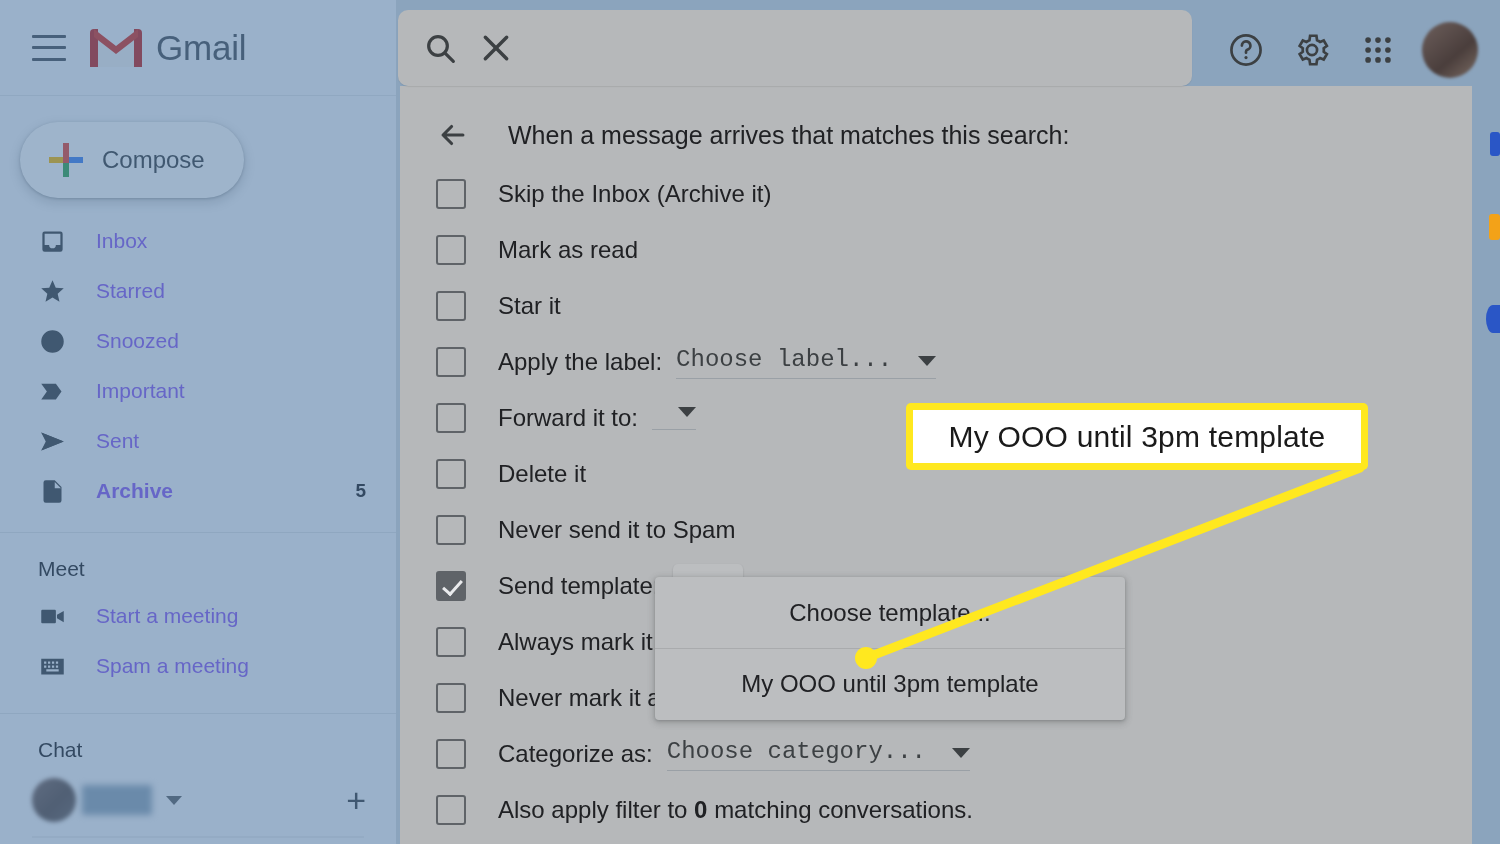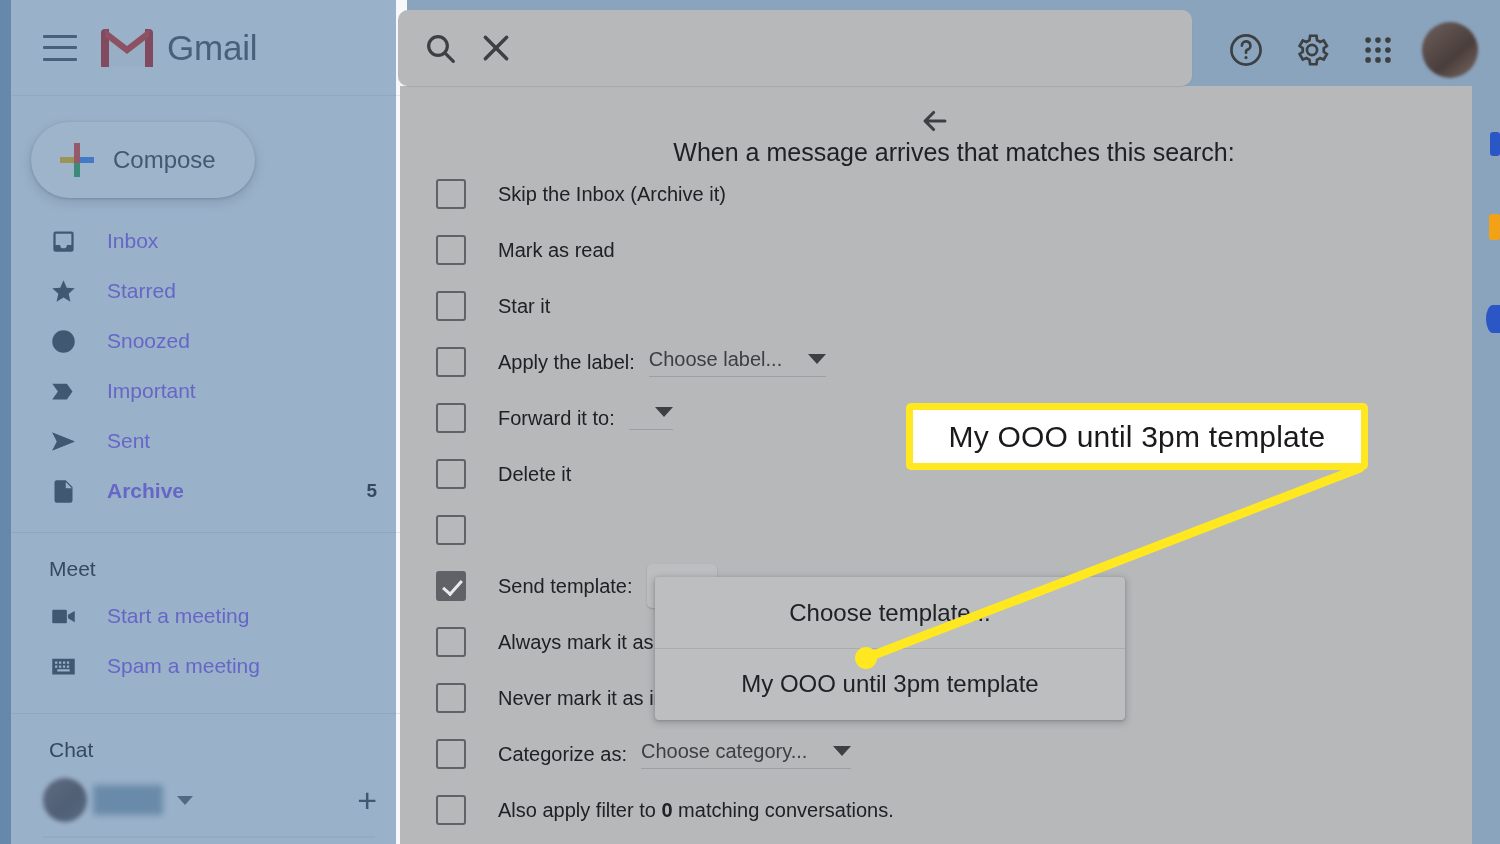--- a/index.html
+++ b/index.html
@@ -6,21 +6,21 @@
   body{
     width:1500px;height:844px;overflow:hidden;
     font-family:"Liberation Sans","DejaVu Sans",sans-serif;
     background:#8ba4bd;
     position:relative;
     -webkit-font-smoothing:antialiased;
   }
 
   
   #sidebar{
-    position:absolute;left:11px;top:0;width:396px;height:844px;
+    position:absolute;left:0;top:0;width:396px;height:844px;
     background:#f6f8fc;
     overflow:hidden;
   }
   #sidebar-dim{
     position:absolute;left:0;top:0;width:396px;height:844px;
     background:rgba(69,112,155,0.52);
     pointer-events:none;z-index:30;
   }
   .sb-header{height:96px;display:flex;align-items:center;padding-left:32px;
              border-bottom:1px solid #e2e5ea;box-sizing:border-box;}
@@ -86,37 +86,37 @@
   .avatar-top{width:56px;height:56px;border-radius:50%;margin-left:18px;
     background:linear-gradient(140deg,#6d5f5c 0%,#4a3e3c 60%,#7a6b63 100%);
     filter:blur(1.6px);cursor:pointer;}
 
   
   #dialog{
     position:absolute;left:400px;top:86px;width:1072px;height:758px;
     background:#b6b8ba;z-index:15;box-sizing:border-box;
     padding-top:18px;
   }
-  .dlg-head{display:flex;align-items:center;height:62px;padding-left:36px;flex-direction:column;}
+  .dlg-head{display:flex;align-items:center;height:62px;padding-left:36px;}
   .back-arrow{width:40px;height:40px;margin-right:32px;display:flex;align-items:center;cursor:pointer;}
   .back-arrow svg{width:34px;height:34px;stroke:#3c4043;fill:none;stroke-width:2.2;}
   .dlg-head-text{font-size:25px;color:#202124;}
 
   .opt-row{display:flex;align-items:center;height:56px;padding-left:36px;position:relative;}
   .cbox{width:30px;height:30px;border:2.5px solid #5f6368;border-radius:3px;
         box-sizing:border-box;margin-right:32px;flex:0 0 30px;background:transparent;cursor:pointer;}
   .cbox.checked{background:#5f6368;border-color:#5f6368;position:relative;}
   .cbox.checked:after{content:"";position:absolute;left:9px;top:3px;width:8px;height:16px;
         border:solid #e9eaec;border-width:0 3px 3px 0;transform:rotate(42deg);}
-  .opt-label{font-size:20px;color:#202124;white-space:nowrap;}
+  .opt-label{font-size:24px;color:#202124;white-space:nowrap;}
   .opt-label b{font-weight:bold;}
 
   .dd{margin-left:14px;display:inline-flex;align-items:flex-end;
       border-bottom:1.5px solid #9aa0a6;padding-bottom:5px;cursor:pointer;}
-  .dd-text{font-size:20px;color:#3c4043;}
+  .dd-text{font-size:24px;color:#3c4043;font-family:Liberation Mono, monospace;}
   .dd-caret{width:0;height:0;border-left:9px solid transparent;border-right:9px solid transparent;
             border-top:10px solid #3c4043;margin-left:26px;margin-bottom:7px;}
   .dd-btn-hidden{margin-left:14px;width:70px;height:44px;background:#bcbec0;border-radius:5px;
                  box-shadow:0 1px 2px rgba(0,0,0,.18);}
 
   
   #tmpl-menu{
     position:absolute;left:655px;top:577px;width:470px;height:143px;
     background:#bcbec0;border-radius:4px;z-index:24;
     box-shadow:0 2px 6px 2px rgba(60,64,67,0.20),0 1px 3px rgba(60,64,67,0.28);
@@ -366,20 +366,21 @@
     </span>
   </div>
 
   <div class="opt-row">
     <span class="cbox"></span>
     <span class="opt-label">Delete it</span>
   </div>
 
   <div class="opt-row">
     <span class="cbox"></span>
+    <span class="opt-label">Never send it to Spam</span>
   </div>
 
   <div class="opt-row">
     <span class="cbox checked"></span>
     <span class="opt-label">Send template:</span>
     <span class="dd-btn-hidden"></span>
   </div>
 
   <div class="opt-row">
     <span class="cbox"></span>

